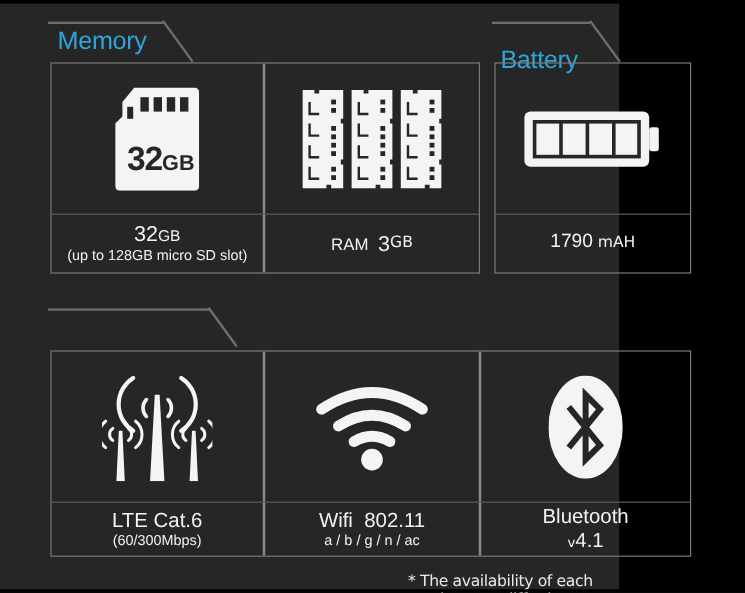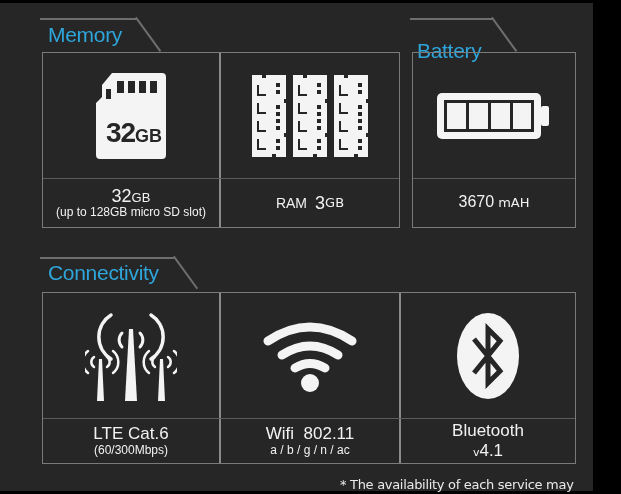--- a/index.html
+++ b/index.html
@@ -1,18 +1,18 @@
 <!DOCTYPE html>
 <html><head>
 <meta charset="utf-8">
 <style>
   html, body { margin:0; padding:0; }
   body { width:621px; height:494px; background:#000; position:relative; overflow:hidden;
          font-family:"DejaVu Sans", sans-serif; color:#fff; }
-  .canvas { position:absolute; left:0; top:3px; width:593px; height:488px; background:#262626; }
+  .canvas { position:absolute; left:0; top:3px; width:516px; height:488px; background:#262626; }
   .hdr-line { position:absolute; height:2px; background:#6e6e6e; }
   .hdr-diag { position:absolute; width:2px; background:#6e6e6e; transform-origin:top left; }
   .hdr-title { position:absolute; color:#2fa6db; font-size:21px; font-family:"Liberation Sans", sans-serif; letter-spacing:-0.3px; }
   .box { position:absolute; border:1.5px solid #7a7a7a; box-sizing:border-box; }
   .vdiv { position:absolute; width:2px; background:#8a8a8a; }
   .hdiv { position:absolute; height:1px; background:#5c5c5c; }
   .cell-icon { position:absolute; display:flex; align-items:center; justify-content:center; }
   .cell-label { position:absolute; display:flex; flex-direction:column; align-items:center; justify-content:center; text-align:center; color:#f2f2f2; line-height:1.15; }
   .lbl-main { font-size:16px; font-family:"Liberation Sans", sans-serif; }
   .lbl-sub { font-size:12px; font-family:"Liberation Sans", sans-serif; }
@@ -85,28 +85,27 @@
       <rect x="2" y="2" width="104" height="46" rx="5" fill="#f4f4f4"></rect>
       <rect x="106" y="15" width="8" height="20" rx="2" fill="#f4f4f4"></rect>
       <rect x="9" y="9" width="90" height="32" fill="#262626"></rect>
       <rect x="12" y="12" width="19" height="26" fill="#f4f4f4"></rect>
       <rect x="34" y="12" width="19" height="26" fill="#f4f4f4"></rect>
       <rect x="56" y="12" width="19" height="26" fill="#f4f4f4"></rect>
       <rect x="78" y="12" width="18" height="26" fill="#f4f4f4"></rect>
     </svg>
   </div>
   <div class="cell-label" style="left:413px; top:176px; width:162px; height:48px; flex-direction:row; align-items:baseline; padding-top:14px; box-sizing:border-box;">
-    <span class="lbl-main" style="font-size:16px;">3670</span>
+    <span class="lbl-main" style="font-size:16px;">1790</span>
     <span style="display:inline-block; width:4px;"></span>
     <span style="font-size:13px;">mAH</span>
   </div>
 
   <div class="hdr-line" style="left:40px; top:254px; width:134px;"></div>
   <div class="hdr-diag" style="left:173px; top:254px; height:40px; transform:rotate(-36deg);"></div>
-  <div class="hdr-title" style="left:48px; top:258px;">Connectivity</div>
 
   <div class="box" style="left:42px; top:289px; width:534px; height:172px;"></div>
   <div class="vdiv" style="left:219px; top:290px; height:170px;"></div>
   <div class="vdiv" style="left:399px; top:290px; height:170px;"></div>
   <div class="hdiv" style="left:43px; top:415px; width:532px;"></div>
 
   <div class="cell-icon" style="left:43px; top:290px; width:176px; height:125px;">
     <svg width="92" height="90" viewBox="0 0 92 90" fill="none" stroke="#f4f4f4" stroke-linecap="round">
       <path d="M44 18 L40 90 H52 L48 18 Z" fill="#f4f4f4" stroke="none"></path>
       <path d="M37 22 a10 10 0 0 0 0 14" stroke-width="3"></path>

